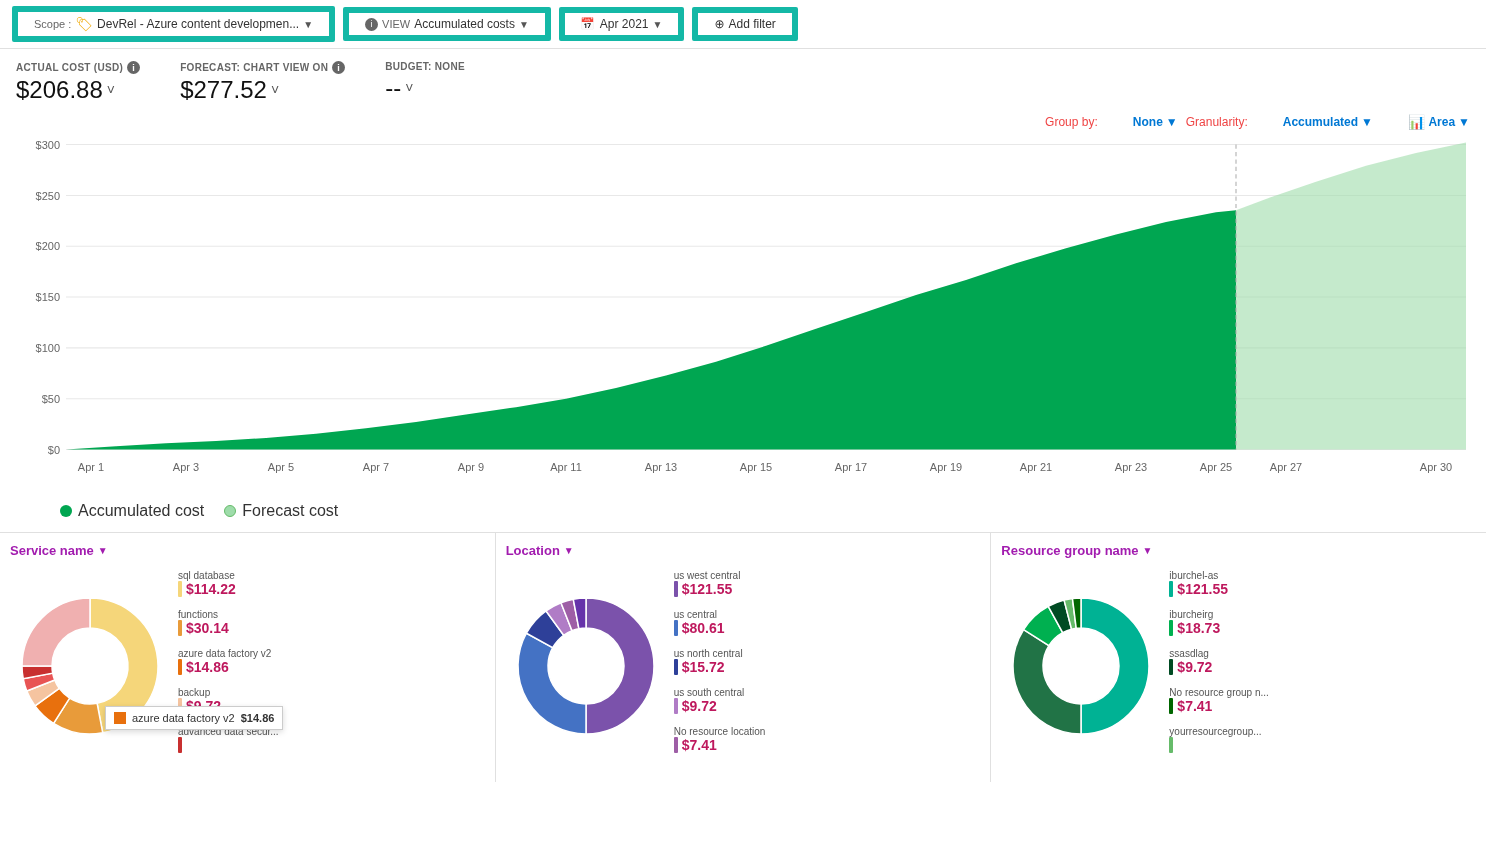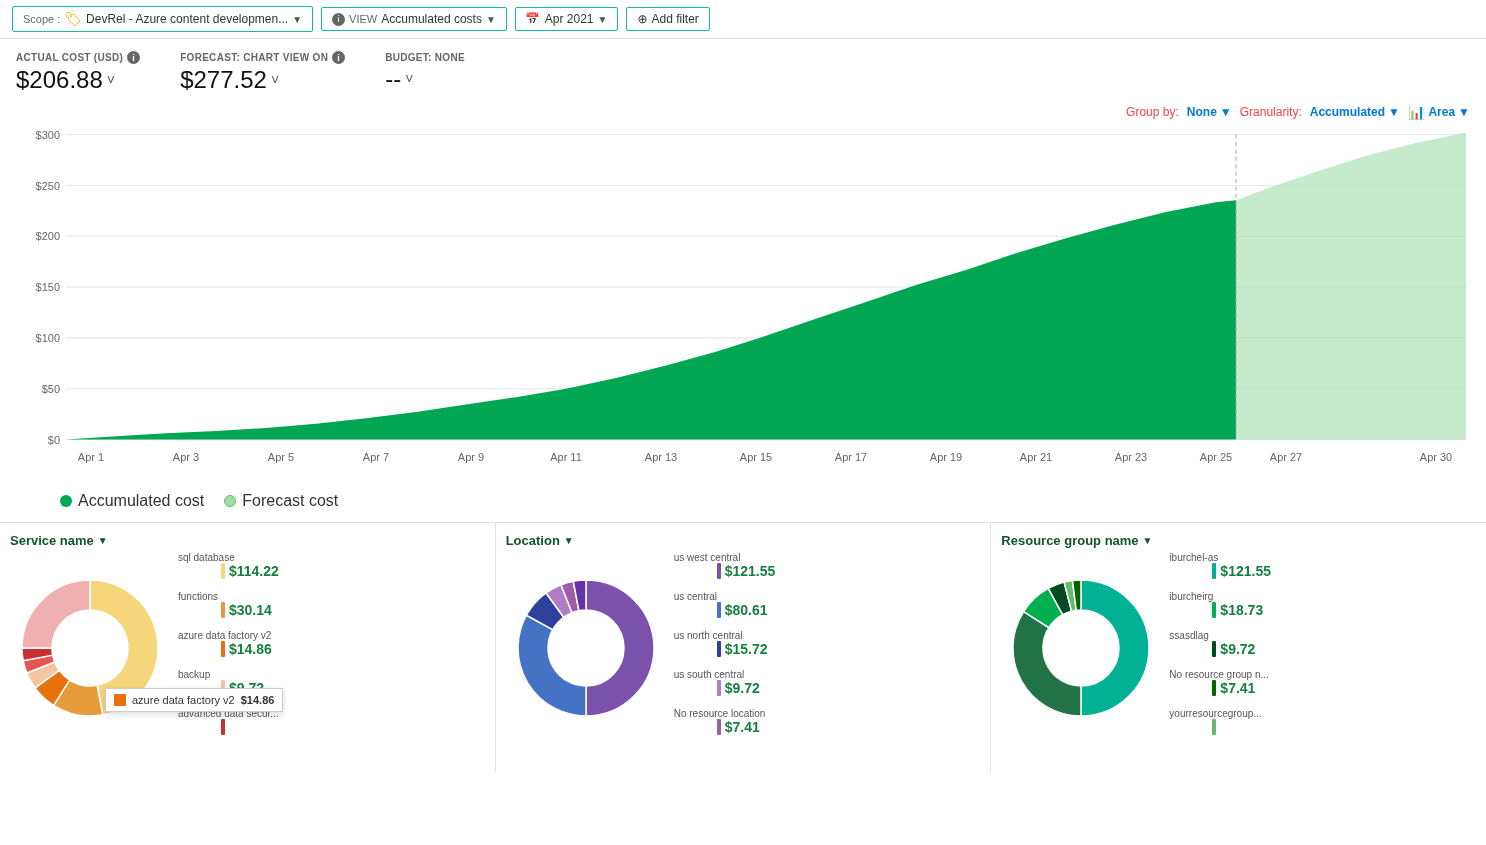--- a/index.html
+++ b/index.html
@@ -11,35 +11,35 @@
       align-items: center;
       padding: 6px 12px;
       border-bottom: 1px solid #e0e0e0;
       gap: 8px;
       background: #fff;
     }
     .toolbar-btn {
       display: flex;
       align-items: center;
       gap: 4px;
-      padding: 4px 10px;
-      border: 1px solid #14b8a6;
+      padding: 4px 16px;
+      border: 6px solid #14b8a6;
       border-radius: 2px;
       background: #fff;
       cursor: pointer;
       font-size: 12px;
       color: #333;
       justify-content: center;
     }
     .scope-icon { color: #f0a800; font-size: 14px; }
 
     
     .metrics-row {
       display: flex;
-      align-items: center;
+      align-items: flex-start;
       padding: 12px 16px 6px 16px;
       gap: 40px;
     }
     .metric-block { display: flex; flex-direction: column; }
     .metric-label { font-size: 10px; color: #666; font-weight: 600; letter-spacing: 0.3px; margin-bottom: 2px; display: flex; align-items: center; gap: 4px; }
     .metric-label .info-icon { width: 13px; height: 13px; border-radius: 50%; background: #666; color: #fff; font-size: 9px; display: inline-flex; align-items: center; justify-content: center; cursor: pointer; }
     .metric-value { font-size: 24px; font-weight: 300; color: #111; display: flex; align-items: center; gap: 4px; }
     .metric-value .chevron { font-size: 14px; color: #555; cursor: pointer; }
 
     
@@ -52,20 +52,21 @@
     }
     .control-label { font-size: 12px; color: #ef4444; }
     .control-select {
       display: flex;
       align-items: center;
       gap: 3px;
       cursor: pointer;
       font-size: 12px;
       color: #0078d4;
       font-weight: 600;
+      margin-left: 27px;
     }
     .area-icon { font-size: 14px; }
 
     
     .chart-container {
       padding: 0 16px;
       position: relative;
       height: 360px;
     }
     .chart-svg { width: 100%; height: 100%; }
@@ -89,24 +90,25 @@
       flex: 1;
       border-right: 1px solid #e0e0e0;
       padding: 10px;
       overflow: hidden;
       position: relative;
     }
     .panel:last-child { border-right: none; }
     .panel-title {
       font-size: 13px;
       font-weight: 600;
-      color: #14532d;
+      color: #a21caf;
       display: flex;
       align-items: center;
       gap: 4px;
+      margin-bottom: 8px;
       cursor: pointer;
     }
 
     
     .panel-content {
       display: flex;
       gap: 8px;
       height: calc(100% - 30px);
     }
     .donut-wrapper {
@@ -132,25 +134,24 @@
       display: flex;
       flex-direction: column;
     }
     .panel-legend-label {
       font-size: 10px;
       color: #555;
     }
     .panel-legend-value {
       font-size: 14px;
       font-weight: 600;
-      color: #15803d;
+      color: #be185d;
       display: flex;
       align-items: flex-start;
       gap: 4px;
-      margin-left: 43px;
     }
     .legend-bar {
       width: 4px;
       height: 16px;
       border-radius: 1px;
       display: inline-block;
     }
 
     
     .tooltip-box {

